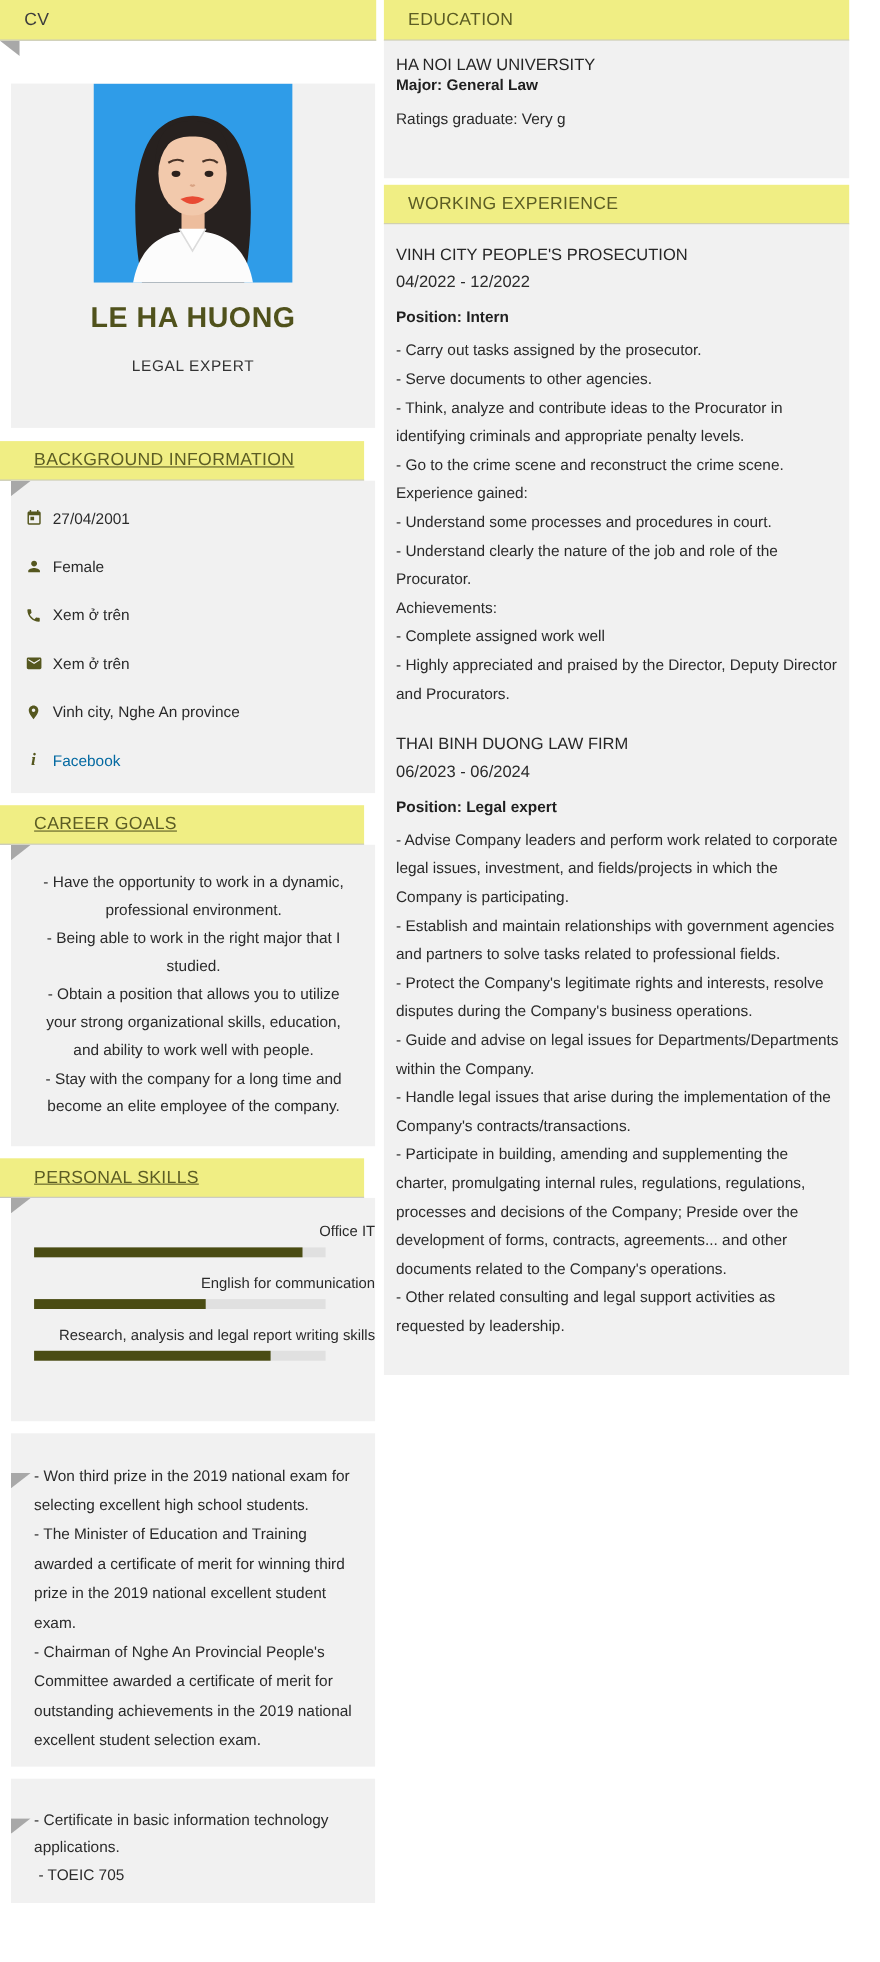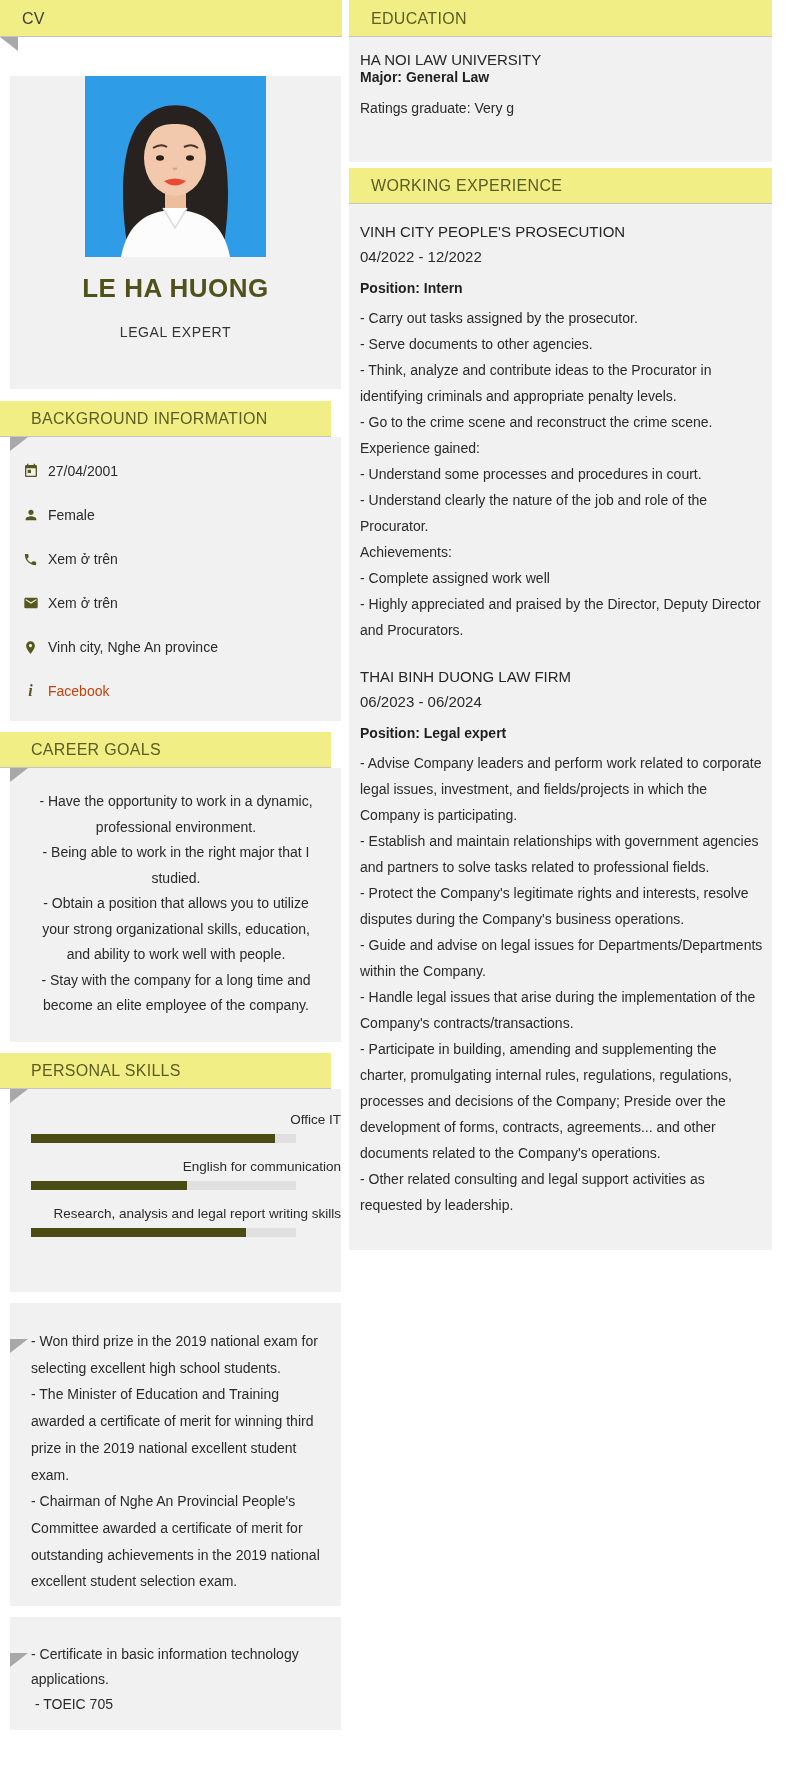--- a/index.html
+++ b/index.html
@@ -6,21 +6,21 @@
   .page{position:relative;width:772px;height:1784px;background:#ffffff;overflow:hidden;
         font-family:"Liberation Sans","DejaVu Sans",sans-serif;color:#262626;}
   .col{position:absolute;top:0;}
   .col-left{left:0;width:342px;}
   .col-right{left:349px;width:446px;}
 
   .sec{position:relative;}
 
   .bar{background:#f0ee84;height:36px;line-height:36px;font-size:16px;color:#5c5d24;
        letter-spacing:.3px;box-sizing:border-box;border-bottom:1px solid #c4c4c4;}
-  .bar-left{width:331px;padding-left:31px;}
+  .bar-left{width:331px;padding-left:31px;text-decoration:underline;}
   .bar-cv{width:342px;padding-left:22px;height:37px;line-height:37px;color:#3d3d3d;}
   .bar-right{width:446px;padding-left:22px;}
   .bar-right.tall{height:37px;line-height:37px;}
 
   .fold{position:absolute;width:18px;height:14px;background:#a8a8a8;z-index:2;}
   .fold-left{left:10px;clip-path:polygon(0 0,100% 0,0 100%);}
   .fold-cv{left:0;clip-path:polygon(0 0,100% 0,100% 100%);top:37px;}
   .fold-right{left:429px;width:17px;height:15px;clip-path:polygon(0 0,100% 0,0 100%);}
 
   .card{background:#f1f1f1;box-sizing:border-box;}
@@ -34,21 +34,21 @@
   .profile-name{margin-top:16px;font-size:26px;font-weight:bold;color:#50521c;letter-spacing:.5px;}
   .profile-title{margin-top:20px;font-size:14px;color:#333;letter-spacing:.6px;}
 
   
   .card-bg{height:284px;padding-top:12px;}
   .info-row{height:44px;display:flex;align-items:center;padding-left:12px;font-size:14px;color:#2a2a2a;}
   .info-icon{width:17px;height:17px;margin-right:9px;flex:0 0 17px;display:flex;align-items:center;justify-content:center;}
   .info-icon svg{display:block;}
   .info-icon .it-i{font-family:"Liberation Serif","DejaVu Serif",serif;font-style:italic;font-weight:bold;
                    font-size:16px;color:#55571f;line-height:1;}
-  .muted{color:#c2410c;}
+  .muted{color:#0369a1;}
 
   
   .textblock{white-space:pre-wrap;font-size:14px;color:#2a2a2a;}
   .card-goals{height:274px;padding:21px 20px 0 21px;}
   .card-goals .textblock{line-height:25.5px;text-align:center;}
   .card-awards{height:303px;padding:25px 20px 0 21px;}
   .card-awards .textblock{line-height:26.7px;}
   .card-certs{height:113px;padding:25px 20px 0 21px;}
   .card-certs .textblock{line-height:25px;}
 

